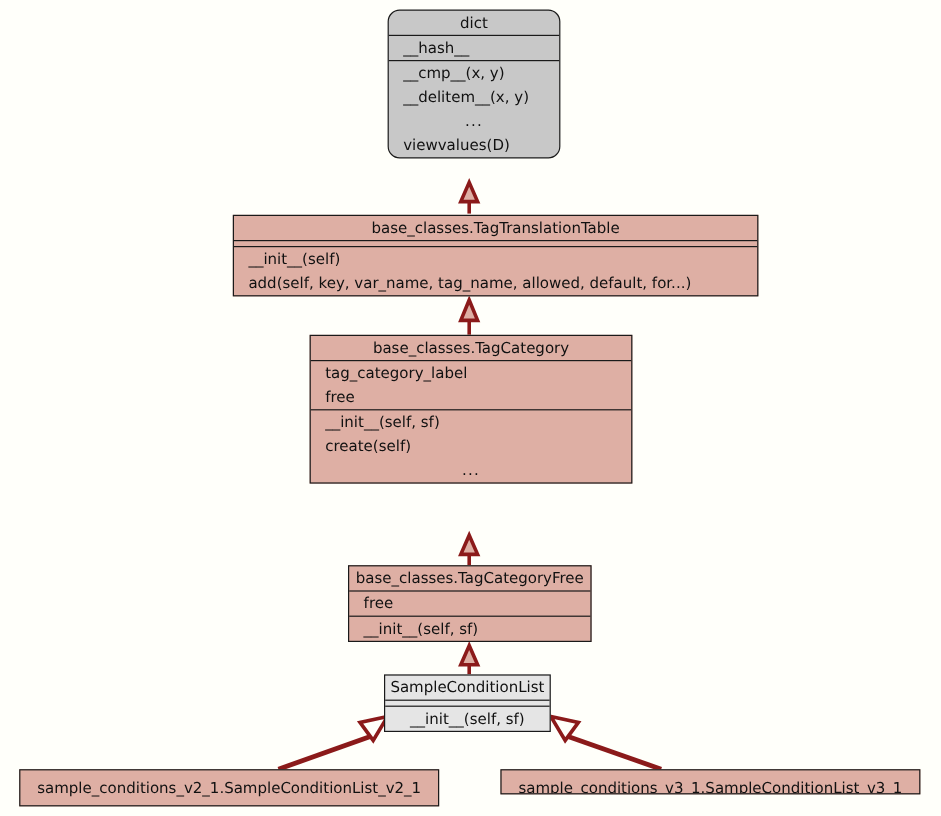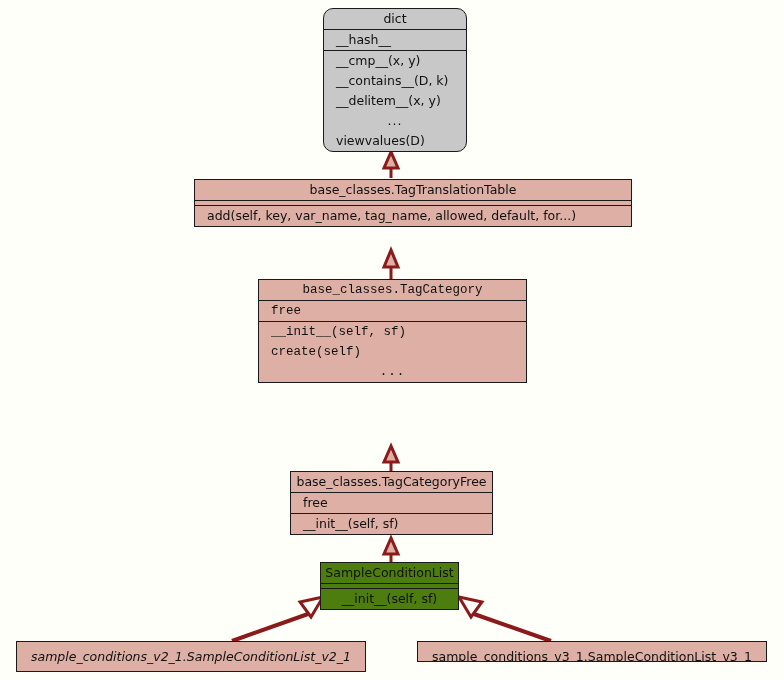--- a/index.html
+++ b/index.html
@@ -29,21 +29,21 @@
   .node {
     position: absolute;
     box-sizing: border-box;
     border: 1px solid #1a1a1a;
     background: #deafa4;
     font-size: 12.5px;
     color: #111111;
     line-height: 1;
   }
   .node.gray { background: #c8c8c8; }
-  .node.pink { background: #4d7c0f; }
+  .node.pink { background: #e5e5e5; }
   .compartment {
     box-sizing: border-box;
     border-bottom: 1px solid #1a1a1a;
     padding: 0;
   }
   .compartment:last-child {
     border-bottom: none;
   }
   .row {
     box-sizing: border-box;
@@ -102,42 +102,43 @@
 
   <div class="node gray" style="left:323px; top:8px; width:144px;border-radius:10px;">
     <div class="compartment">
       <div class="row title">dict</div>
     </div>
     <div class="compartment">
       <div class="row">__hash__</div>
     </div>
     <div class="compartment">
       <div class="row">__cmp__(x, y)</div>
-      <div class="row">__contains__(D, k)</div>
       <div class="row">__delitem__(x, y)</div>
       <div class="row ellipsis">...</div>
       <div class="row">viewvalues(D)</div>
     </div>
   </div>
 
   <div class="node" style="left:194px; top:179px; width:438px;">
     <div class="compartment">
       <div class="row title">base_classes.TagTranslationTable</div>
     </div>
     <div class="compartment" style="height:5px;"></div>
     <div class="compartment">
+      <div class="row">__init__(self)</div>
       <div class="row">add(self, key, var_name, tag_name, allowed, default, for...)</div>
     </div>
   </div>
 
-  <div class="node" style="left:258px; top:279px; width:269px;font-family:Liberation Mono, monospace;">
+  <div class="node" style="left:258px; top:279px; width:269px;">
     <div class="compartment">
       <div class="row title">base_classes.TagCategory</div>
     </div>
     <div class="compartment">
+      <div class="row">tag_category_label</div>
       <div class="row">free</div>
     </div>
     <div class="compartment">
       <div class="row">__init__(self, sf)</div>
       <div class="row">create(self)</div>
       <div class="row ellipsis">...</div>
     </div>
   </div>
 
   <div class="node" style="left:290px; top:471px; width:203px;">
@@ -155,21 +156,21 @@
   <div class="node pink" style="left:320px; top:562px; width:139px;">
     <div class="compartment">
       <div class="row title">SampleConditionList</div>
     </div>
     <div class="compartment" style="height:5px;"></div>
     <div class="compartment">
       <div class="row title">__init__(self, sf)</div>
     </div>
   </div>
 
-  <div class="node" style="left:16px; top:641px; width:350px;font-style:italic;">
+  <div class="node" style="left:16px; top:641px; width:350px;">
     <div class="compartment">
       <div class="row title" style="height:29px; line-height:29px;">sample_conditions_v2_1.SampleConditionList_v2_1</div>
     </div>
   </div>
 
   <div class="node" style="left:417px; top:641px; width:350px;">
     <div class="compartment">
       <div class="row title" style="height:19px; line-height:29px;">sample_conditions_v3_1.SampleConditionList_v3_1</div>
     </div>
   </div>

